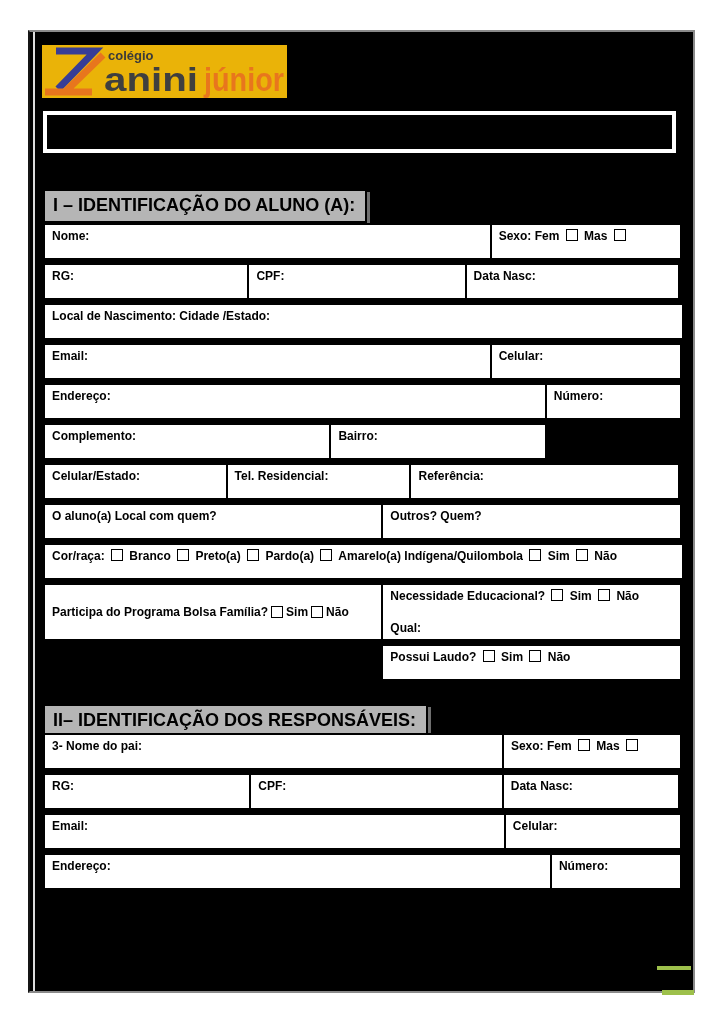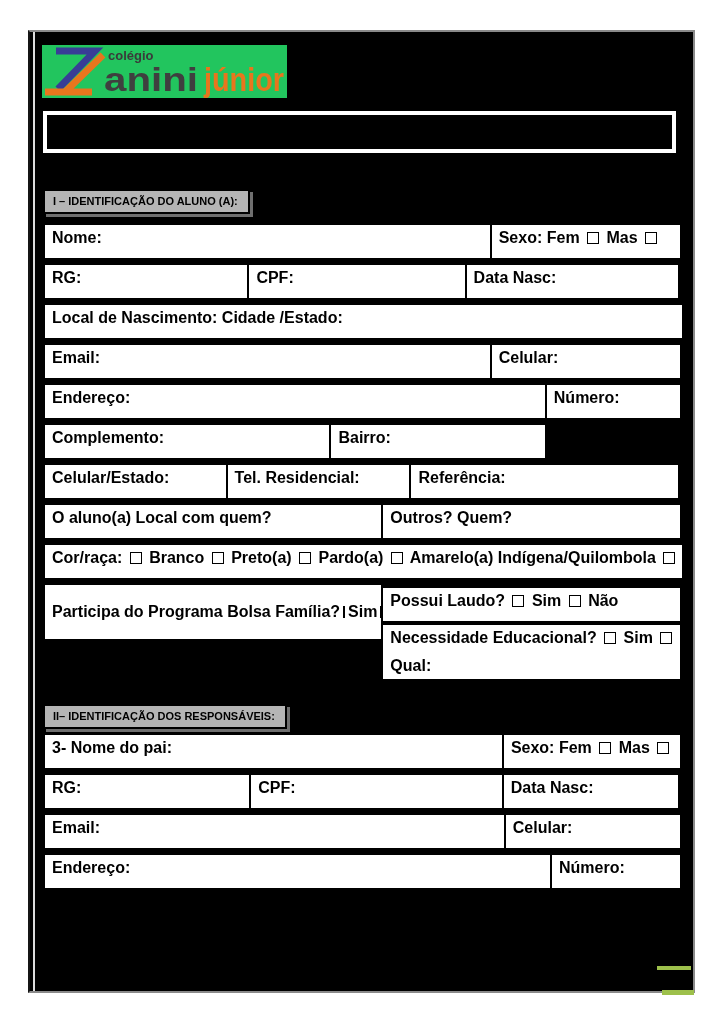--- a/index.html
+++ b/index.html
@@ -1,33 +1,33 @@
 <!DOCTYPE html>
 <html><head>
 <meta charset="utf-8">
 <style>
   html,body{margin:0;padding:0;background:#ffffff;}
   .canvas{position:relative;width:724px;height:1024px;background:#ffffff;overflow:hidden;
           font-family:"Liberation Sans", sans-serif;}
   .page{position:absolute;left:28px;top:30px;width:667px;height:963px;background:#000;
         border:2px solid #8a8a8a;border-left-color:#151515;box-sizing:border-box;}
   .page::after{content:'';position:absolute;left:3px;top:0;bottom:0;width:2px;background:#dcdcdc;}
-  .logo-box{position:absolute;left:12px;top:13px;width:245px;height:53px;background:#22c55e;}
+  .logo-box{position:absolute;left:12px;top:13px;width:245px;height:53px;background:#eab308;}
   .title-bar{position:absolute;left:13px;top:79px;width:633px;height:42px;background:#000;
              border:4px solid #ffffff;box-sizing:border-box;}
   .sec-header{position:absolute;background:#b5b5b5;border:2px solid #000;box-shadow:3px 3px 0 #6f6f6f;
-              padding:4px 10px 5px 8px;font-size:11px;font-weight:bold;color:#000;white-space:nowrap;}
+              padding:4px 10px 5px 8px;font-size:18px;font-weight:bold;color:#000;white-space:nowrap;}
   .sec1-header{left:13px;top:157px;}
   .sec2-header{left:13px;top:672px;}
   .form{position:absolute;left:13px;width:641px;}
   .form1{top:191px;}
   .form2{top:701px;}
   .frow{display:flex;margin-bottom:3px;}
   .fcell{background:#ffffff;border:2px solid #000;box-sizing:border-box;height:37px;
-         padding:4px 7px;font-size:16px;font-weight:bold;color:#000;overflow:hidden;white-space:nowrap;}
+         padding:4px 7px;font-size:12px;font-weight:bold;color:#000;overflow:hidden;white-space:nowrap;}
   .fcell + .fcell{margin-left:-2px;}
   .fcell.tall58{height:58px;display:flex;align-items:center;}
   .rightcol{display:flex;flex-direction:column;margin-left:-2px;}
   .rightcol .fcell{width:100%;margin-left:0;}
   .rightcol .fcell.topcell{height:58px;display:flex;flex-direction:column;justify-content:space-between;}
   .rightcol .fcell.botcell{margin-top:3px;}
   .cb{display:inline-block;width:10px;height:10px;border:1.6px solid #000;
       vertical-align:-1px;margin:0 3px;background:#fff;}
   .green-mark{position:absolute;background:#9dc04b;}
   .gm1{left:627px;top:934px;width:34px;height:4px;}
@@ -86,25 +86,25 @@
       <div class="frow">
         <div class="fcell" style="width:53.1%">O aluno(a) Local com quem?</div>
         <div class="fcell" style="width:46.9%">Outros? Quem?</div>
       </div>
       <div class="frow">
         <div class="fcell" style="width:100%">Cor/raça: <span class="cb"></span> Branco <span class="cb"></span> Preto(a)  <span class="cb"></span> Pardo(a) <span class="cb"></span> Amarelo(a)  Indígena/Quilombola <span class="cb"></span>  Sim <span class="cb"></span> Não</div>
       </div>
       <div class="frow">
         <div class="fcell tall58" style="width:53.1%">Participa do Programa Bolsa Família? <span class="cb"></span> Sim  <span class="cb"></span> Não</div>
         <div class="rightcol" style="width:46.9%">
-          <div class="fcell botcell">Possui Laudo?  <span class="cb"></span> Sim  <span class="cb"></span> Não</div>
           <div class="fcell topcell">
             <div>Necessidade Educacional?  <span class="cb"></span> Sim  <span class="cb"></span> Não</div>
             <div>Qual:</div>
           </div>
+          <div class="fcell botcell">Possui Laudo?  <span class="cb"></span> Sim  <span class="cb"></span> Não</div>
         </div>
       </div>
     </div>
 
     <div class="sec-header sec2-header">II– IDENTIFICAÇÃO DOS RESPONSÁVEIS:</div>
 
     <div class="form form2">
       <div class="frow">
         <div class="fcell" style="width:71.9%">3- Nome do pai:</div>
         <div class="fcell" style="width:28.1%">Sexo: Fem <span class="cb"></span> Mas <span class="cb"></span></div>

